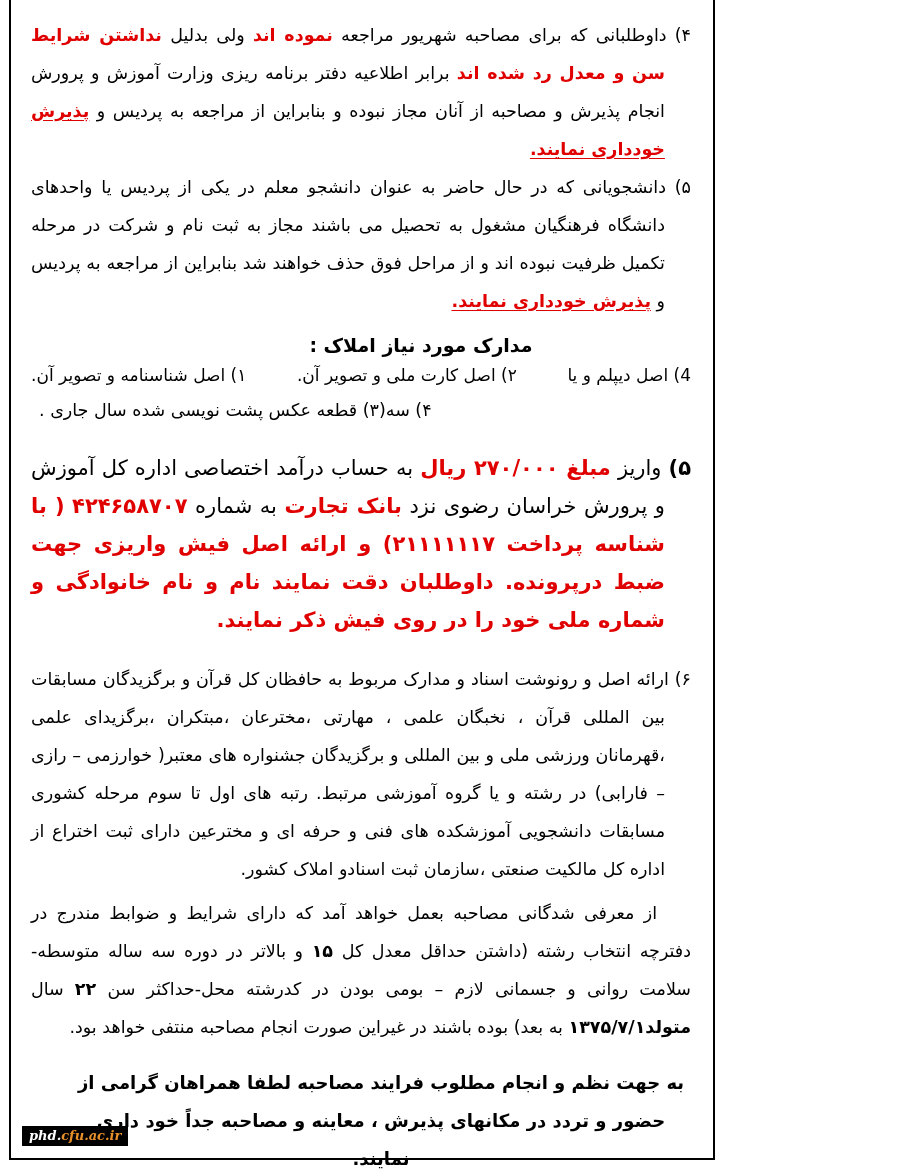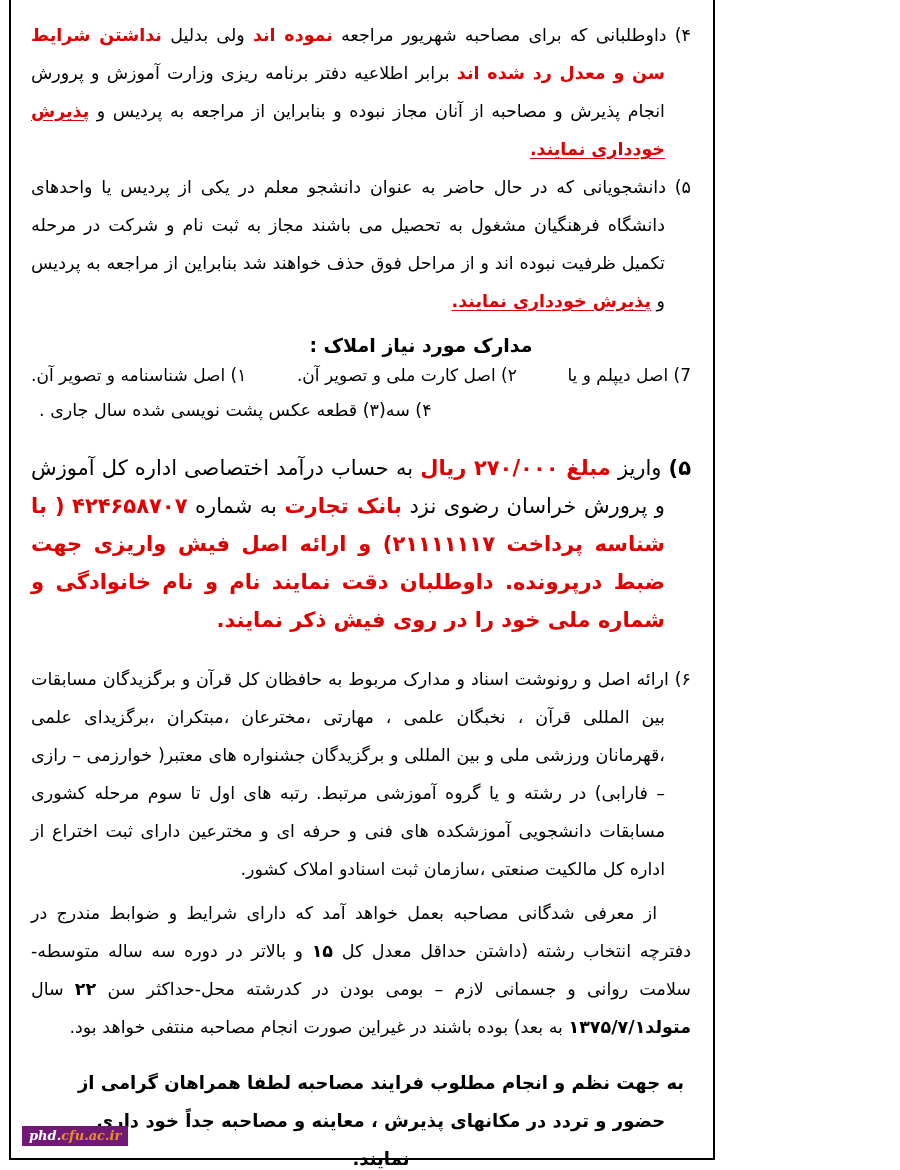--- a/index.html
+++ b/index.html
@@ -99,21 +99,21 @@
     text-align: center;
     margin-top: 18px;
     padding-left: 40px;
   }
 
   
   .watermark {
     position: absolute;
     left: 11px;
     bottom: 12px;
-    background: #701a75;
+    background: #000000;
     color: #ffffff;
     font-family: "DejaVu Serif", "Liberation Serif", serif;
     font-weight: bold;
     font-style: italic;
     font-size: 13px;
     letter-spacing: 0px;
     padding: 3px 7px 3px 7px;
     direction: ltr;
     line-height: 14px;
   }
@@ -129,21 +129,21 @@
       <span>۴)</span><span> داوطلبانی که برای مصاحبه شهریور  مراجعه </span><span class="red">نموده اند</span><span> ولی بدلیل </span><span class="red">نداشتن شرایط سن و معدل رد شده اند</span><span> برابر اطلاعیه دفتر برنامه ریزی وزارت آموزش و پرورش انجام پذیرش و مصاحبه از آنان مجاز نبوده و بنابراین  از مراجعه به پردیس و </span><span class="red-ul">پذیرش خودداری نمایند.</span>
     </p>
 
     <p class="para num-hang">
       <span>۵)</span><span> دانشجویانی که در حال حاضر به عنوان دانشجو معلم در یکی از پردیس یا واحدهای دانشگاه فرهنگیان مشغول به تحصیل می باشند مجاز به ثبت نام و شرکت در مرحله تکمیل ظرفیت نبوده اند و از مراحل فوق حذف خواهند شد  بنابراین  از مراجعه به پردیس و </span><span class="red-ul">پذیرش خودداری نمایند.</span>
     </p>
 
     <div class="heading">مدارک مورد نیاز املاک :</div>
 
     <div class="docs-row">
-      <span>7) اصل دیپلم و یا</span>
+      <span>4) اصل دیپلم و یا</span>
       <span>۲) اصل کارت ملی و تصویر آن.</span>
       <span>۱) اصل شناسنامه و تصویر آن.</span>
     </div>
 
     <div class="center-ish">۴) سه(۳) قطعه عکس پشت نویسی شده سال جاری .</div>
 
     <p class="para-red">
       <span class="blk-bold">۵)</span><span>   واریز </span><span class="red">مبلغ ۲۷۰/۰۰۰ ریال</span><span> به حساب درآمد اختصاصی اداره کل آموزش و پرورش خراسان رضوی نزد </span><span class="red">بانک تجارت</span><span> به شماره </span><span class="red">۴۲۴۶۵۸۷۰۷</span><span>   </span><span class="red">( با شناسه پرداخت ۲۱۱۱۱۱۱۷)</span><span class="red">  و ارائه اصل فیش واریزی جهت ضبط درپرونده. داوطلبان دقت نمایند نام و نام خانوادگی و شماره ملی خود را در روی فیش ذکر نمایند.</span>
     </p>
 

